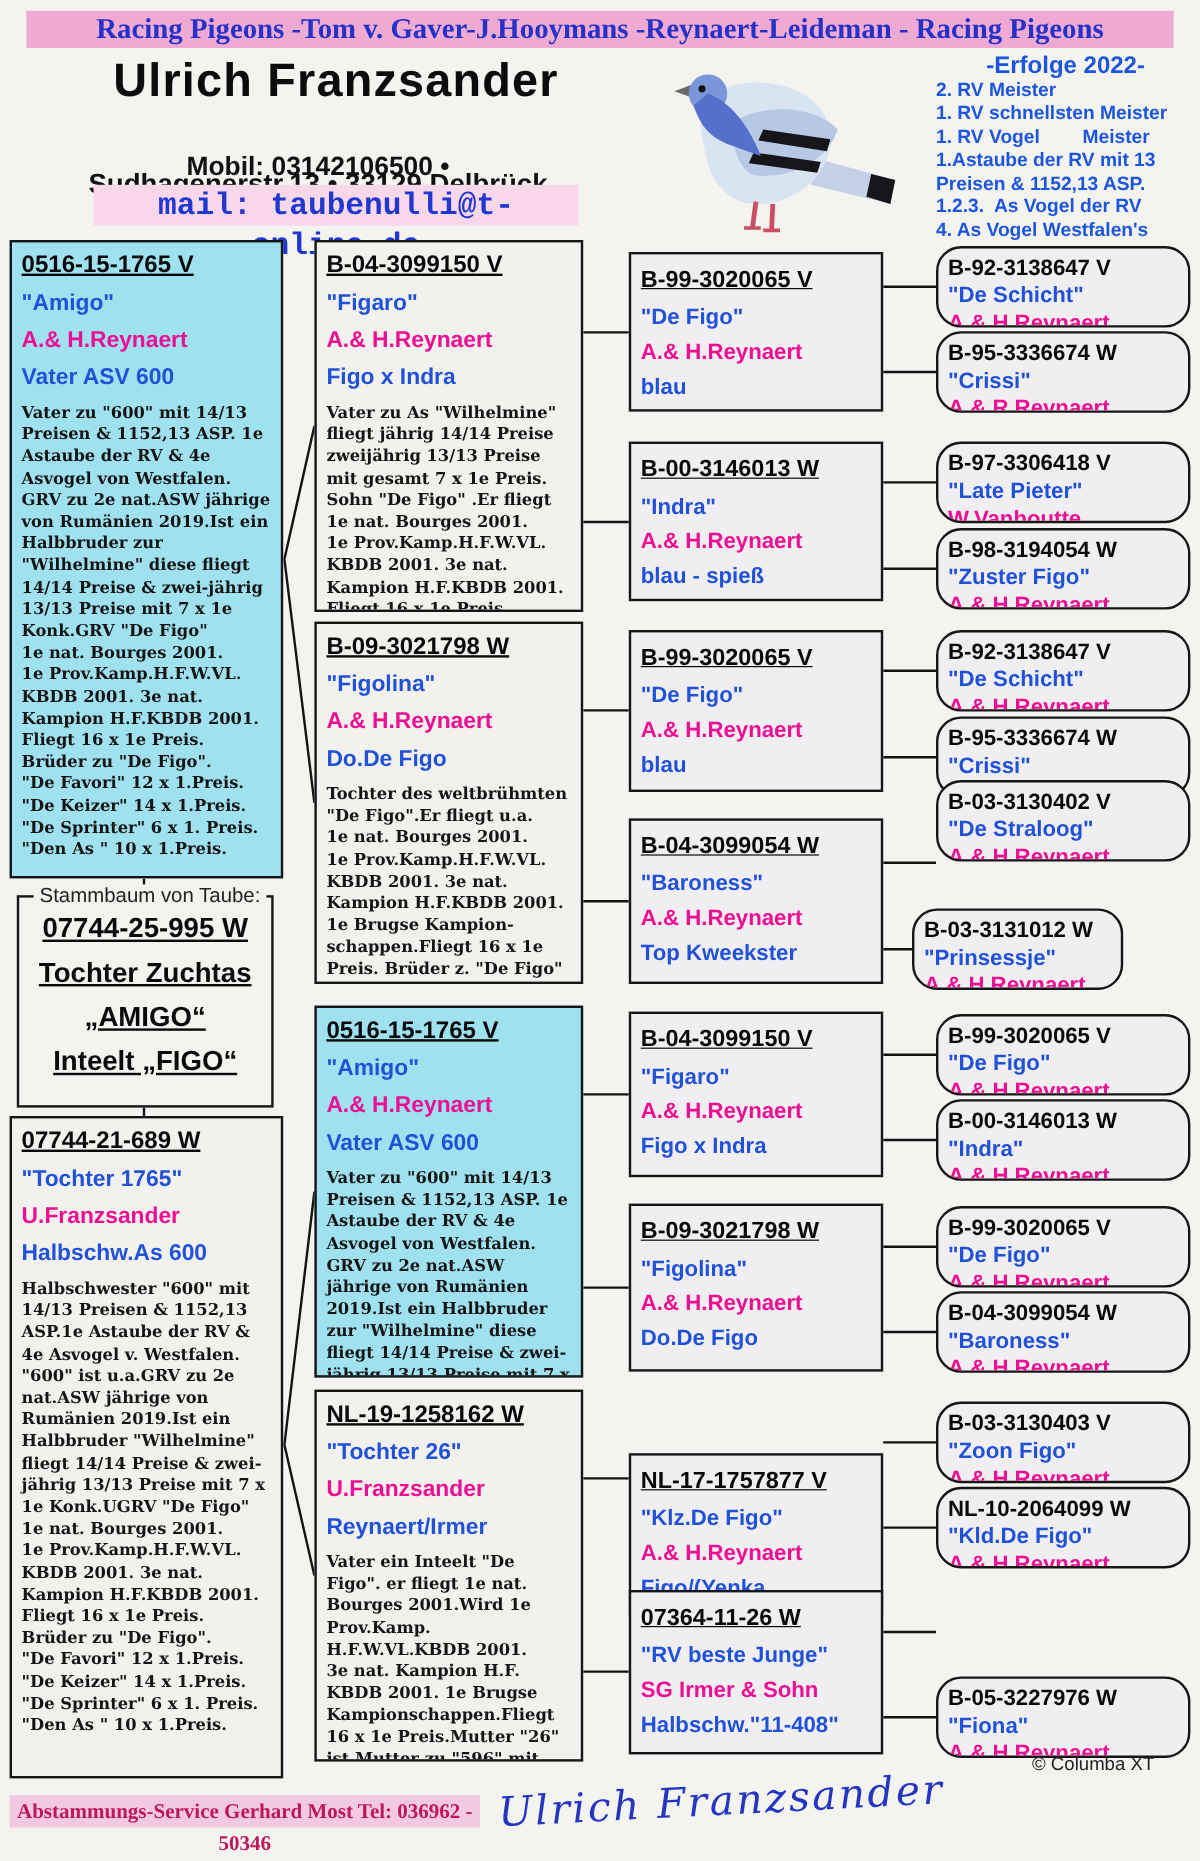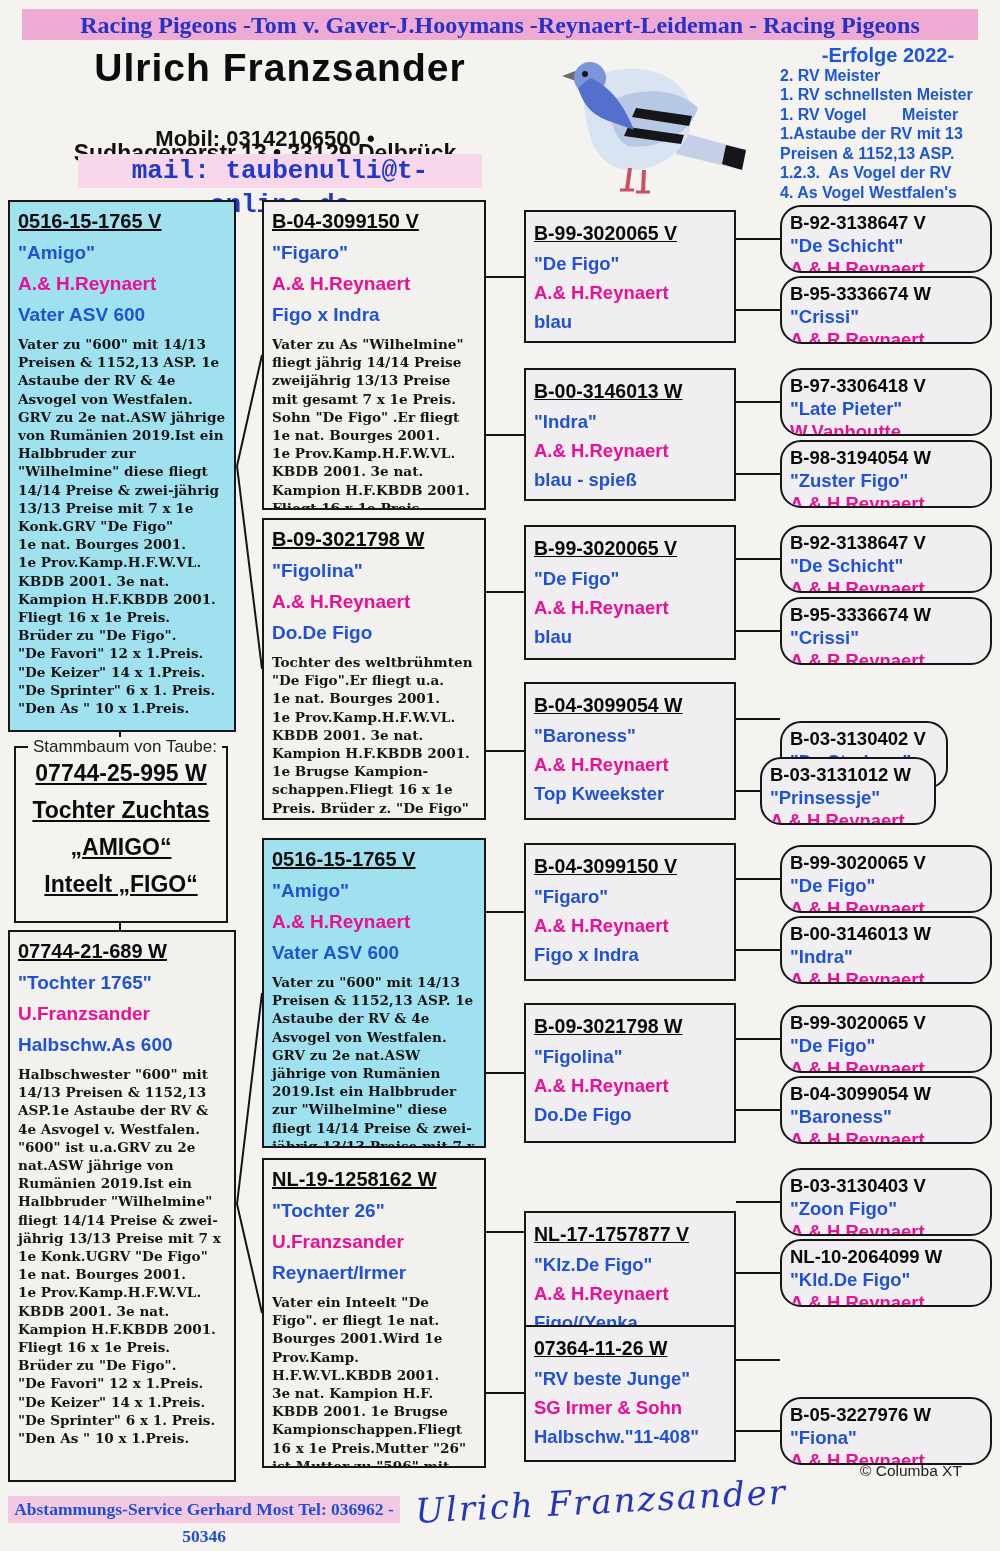--- a/index.html
+++ b/index.html
@@ -43,21 +43,21 @@
   .g4 .bname,.g4 .breeder{font-size:18.5px;margin:0 0 1px;}
 
   .subject{position:absolute;left:14px;top:746px;width:214px;height:177px;border:2px solid #161616;
            box-sizing:border-box;text-align:center;padding-top:12px;background:#f4f3f0;}
   .subject-legend{position:absolute;top:-11px;left:12px;background:#f4f3f0;padding:0 5px;
                   font-size:17px;color:#222;}
   .subject-line{font-size:23px;font-weight:bold;text-decoration:underline;color:#0b0b0b;
                 margin-bottom:10px;}
   .connectors{position:absolute;left:0;top:0;pointer-events:none;}
   .service{position:absolute;left:8px;top:1496px;width:392px;height:27px;background:#f3c9e1;
-           color:#1d4ed8;font-family:"Liberation Serif",serif;font-weight:bold;font-size:17.5px;
+           color:#be185d;font-family:"Liberation Serif",serif;font-weight:bold;font-size:17.5px;
            line-height:27px;text-align:center;}
   .copyright{position:absolute;left:860px;top:1462px;font-size:15.5px;color:#222;}
   .signature{position:absolute;left:415px;top:1480px;width:420px;color:#2336c0;
              font-family:"DejaVu Serif",serif;font-style:italic;font-size:34px;
              transform:rotate(-3deg);letter-spacing:2px;}
 </style>
 </head>
 <body>
 
 <div class="page">
@@ -258,21 +258,21 @@
   <div class="box g4" style="left:780px;top:525px;width:212px;height:68px">
     <div class="ring">B-92-3138647 V</div>
     <div class="bname">"De Schicht"</div>
     <div class="breeder">A.&amp; H.Reynaert</div>
   </div>
   <div class="box g4" style="left:780px;top:597px;width:212px;height:68px">
     <div class="ring">B-95-3336674 W</div>
     <div class="bname">"Crissi"</div>
     <div class="breeder">A.&amp; R.Reynaert</div>
   </div>
-  <div class="box g4" style="left:780px;top:721px;width:168px;height:68px">
+  <div class="box g4" style="left:780px;top:650px;width:212px;height:68px">
     <div class="ring">B-03-3130402 V</div>
     <div class="bname">"De Straloog"</div>
     <div class="breeder">A.&amp; H.Reynaert</div>
   </div>
   <div class="box g4" style="left:760px;top:757px;width:176px;height:68px">
     <div class="ring">B-03-3131012 W</div>
     <div class="bname">"Prinsessje"</div>
     <div class="breeder">A.&amp; H.Reynaert</div>
   </div>
   <div class="box g4" style="left:780px;top:845px;width:212px;height:68px">

